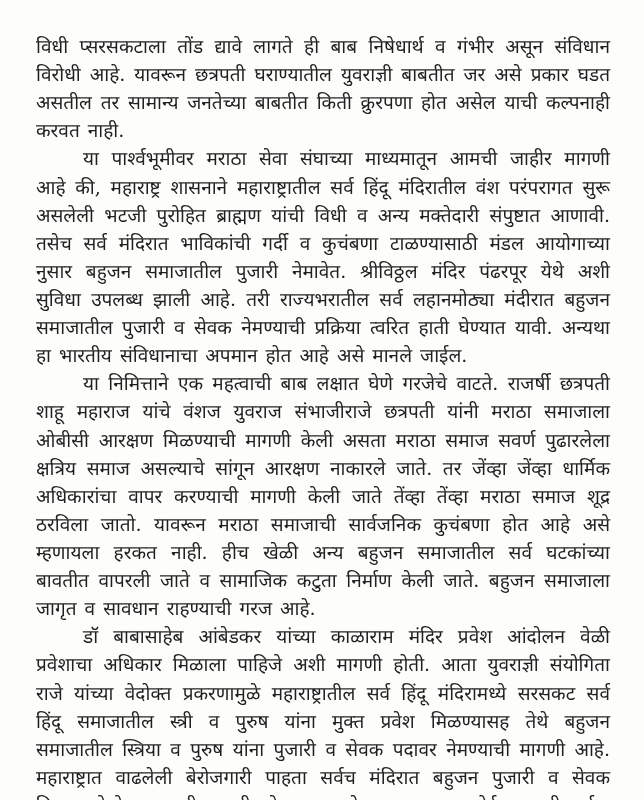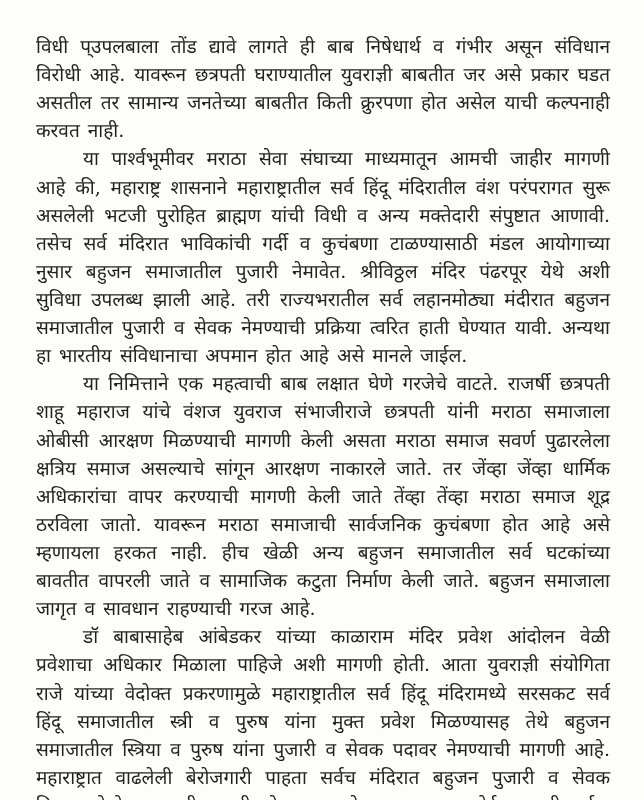--- a/index.html
+++ b/index.html
@@ -26,17 +26,17 @@
     word-spacing: 2px;
   }
   .para.indent {
     text-indent: 47px;
   }
 </style>
 </head>
 <body>
 
 <div class="page">
-  <p class="para">विधी प्उपलबाला तोंड द्यावे लागते ही बाब निषेधार्थ व गंभीर असून संविधान विरोधी आहे. यावरून छत्रपती घराण्यातील युवराज्ञी बाबतीत जर असे प्रकार घडत असतील तर सामान्य जनतेच्या बाबतीत किती क्रुरपणा होत असेल याची कल्पनाही करवत नाही.</p>
+  <p class="para">विधी प्सरसकटाला तोंड द्यावे लागते ही बाब निषेधार्थ व गंभीर असून संविधान विरोधी आहे. यावरून छत्रपती घराण्यातील युवराज्ञी बाबतीत जर असे प्रकार घडत असतील तर सामान्य जनतेच्या बाबतीत किती क्रुरपणा होत असेल याची कल्पनाही करवत नाही.</p>
   <p class="para indent">या पार्श्वभूमीवर मराठा सेवा संघाच्या माध्यमातून आमची जाहीर मागणी आहे की, महाराष्ट्र शासनाने महाराष्ट्रातील सर्व हिंदू मंदिरातील वंश परंपरागत सुरू असलेली भटजी पुरोहित ब्राह्मण यांची विधी व अन्य मक्तेदारी संपुष्टात आणावी. तसेच सर्व मंदिरात भाविकांची गर्दी व कुचंबणा टाळण्यासाठी मंडल आयोगाच्या नुसार बहुजन समाजातील पुजारी नेमावेत. श्रीविठ्ठल मंदिर पंढरपूर येथे अशी सुविधा उपलब्ध झाली आहे. तरी राज्यभरातील सर्व लहानमोठ्या मंदीरात बहुजन समाजातील पुजारी व सेवक नेमण्याची प्रक्रिया त्वरित हाती घेण्यात यावी. अन्यथा हा भारतीय संविधानाचा अपमान होत आहे असे मानले जाईल.</p>
   <p class="para indent">या निमित्ताने एक महत्वाची बाब लक्षात घेणे गरजेचे वाटते. राजर्षी छत्रपती शाहू महाराज यांचे वंशज युवराज संभाजीराजे छत्रपती यांनी मराठा समाजाला ओबीसी आरक्षण मिळण्याची मागणी केली असता मराठा समाज सवर्ण पुढारलेला क्षत्रिय समाज असल्याचे सांगून आरक्षण नाकारले जाते. तर जेंव्हा जेंव्हा धार्मिक अधिकारांचा वापर करण्याची मागणी केली जाते तेंव्हा तेंव्हा मराठा समाज शूद्र ठरविला जातो. यावरून मराठा समाजाची सार्वजनिक कुचंबणा होत आहे असे म्हणायला हरकत नाही. हीच खेळी अन्य बहुजन समाजातील सर्व घटकांच्या बावतीत वापरली जाते व सामाजिक कटुता निर्माण केली जाते. बहुजन समाजाला जागृत व सावधान राहण्याची गरज आहे.</p>
   <p class="para indent">डॉ बाबासाहेब आंबेडकर यांच्या काळाराम मंदिर प्रवेश आंदोलन वेळी प्रवेशाचा अधिकार मिळाला पाहिजे अशी मागणी होती. आता युवराज्ञी संयोगिता राजे यांच्या वेदोक्त प्रकरणामुळे महाराष्ट्रातील सर्व हिंदू मंदिरामध्ये सरसकट सर्व हिंदू समाजातील स्त्री व पुरुष यांना मुक्त प्रवेश मिळण्यासह तेथे बहुजन समाजातील स्त्रिया व पुरुष यांना पुजारी व सेवक पदावर नेमण्याची मागणी आहे. महाराष्ट्रात वाढलेली बेरोजगारी पाहता सर्वच मंदिरात बहुजन पुजारी व सेवक नियुक्त केले तर कमीत कमी दोन लाख रोजगार उपलब्ध होईल. याची पूर्तता करण्यासाठी महाराष्ट्र शासनाने विशेष कायदा व नियम करावेत अशी मराठा सेवा संघ जाहीर मागणी करत आहे. तसेच यासाठी सर्वांनीच एकत्रित येऊन मोठे जन आंदोलन करण्याची गरज निर्माण झाली आहे.</p>
 </div>
 
 </body></html>

